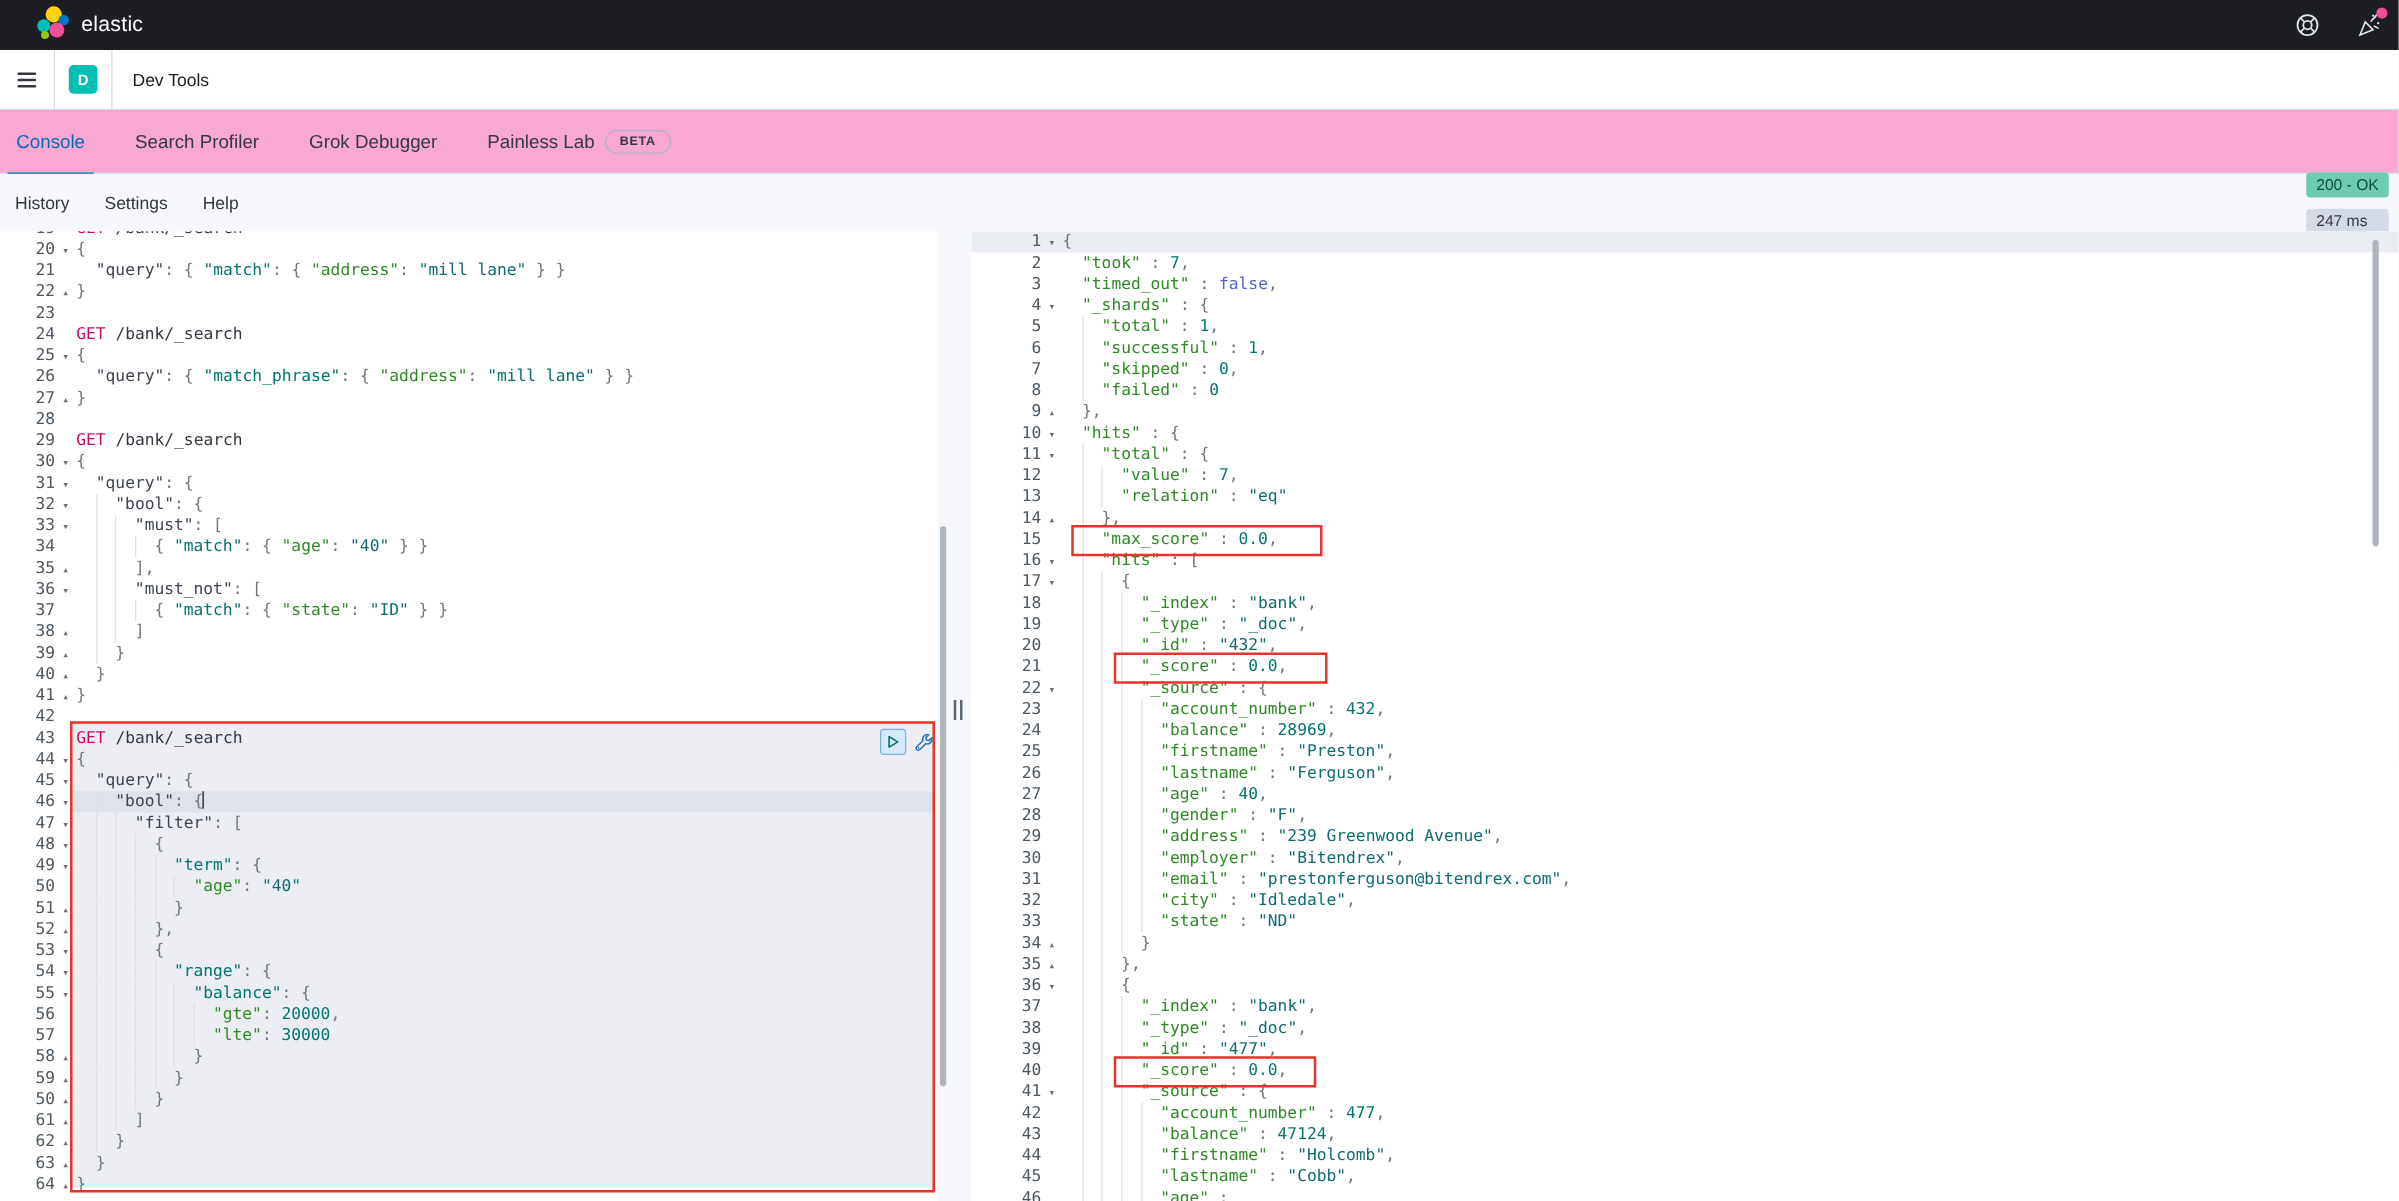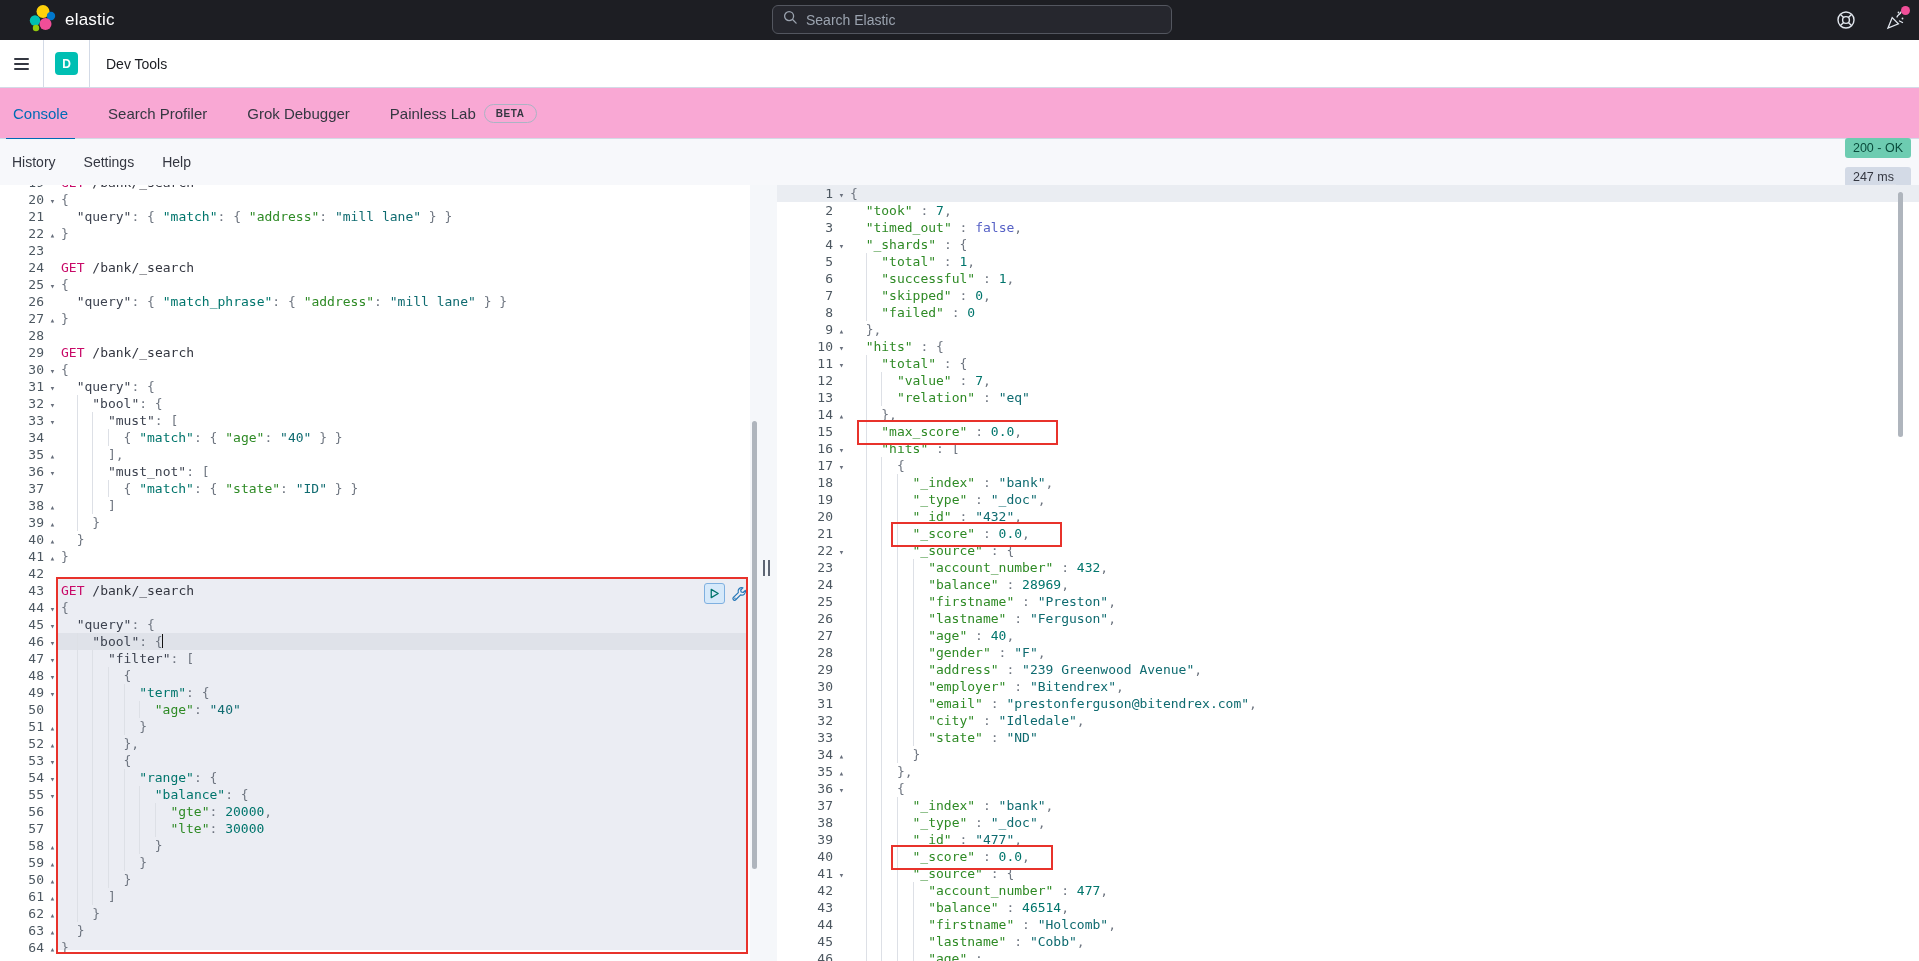--- a/index.html
+++ b/index.html
@@ -94,29 +94,20 @@
     <span>
       <svg width="28" height="28" viewBox="0 0 28 28">
         <circle cx="15" cy="7.5" r="6.5" fill="#FED10A"></circle>
         <circle cx="7" cy="16.5" r="5.2" fill="#00BFB3"></circle>
         <circle cx="23" cy="12" r="4.2" fill="#0077CC"></circle>
         <circle cx="17.5" cy="20" r="6" fill="#F04E98"></circle>
         <circle cx="8" cy="24" r="3.2" fill="#93C90E"></circle>
       </svg>
     </span>
     <span class="brand-name">elastic</span>
-  </div>
-  <div class="searchbox">
-    <span>
-      <svg width="15" height="15" viewBox="0 0 16 16">
-          <circle cx="6.5" cy="6.5" r="4.8" fill="none" stroke="#9BA3AF" stroke-width="1.4"></circle>
-          <line x1="10.2" y1="10.2" x2="14" y2="14" stroke="#9BA3AF" stroke-width="1.4" stroke-linecap="round"></line>
-        </svg>
-    </span>
-    <input placeholder="Search Elastic" style="">
   </div>
   <div class="top-icons">
     <span class="top-icon">
       <svg width="22" height="22" viewBox="0 0 22 22" fill="none" stroke="#E2E7EE" stroke-width="1.4">
         <circle cx="11" cy="11" r="8"></circle>
           <circle cx="11" cy="11" r="3.4"></circle>
         <line x1="5.5" y1="5.5" x2="8.6" y2="8.6"></line>
           <line x1="16.5" y1="5.5" x2="13.4" y2="8.6"></line>
         <line x1="5.5" y1="16.5" x2="8.6" y2="13.4"></line>
           <line x1="16.5" y1="16.5" x2="13.4" y2="13.4"></line>
@@ -276,21 +267,21 @@
     <div class="line"><span class="ln">33</span><span class="fold"> </span><span class="ind"></span><span class="ind g"></span><span class="ind g"></span><span class="ind g"></span><span class="ind g"></span><span class="t-k">"state"</span><span class="t-p"> : </span><span class="t-s">"ND"</span></div>
     <div class="line"><span class="ln">34</span><span class="fold">▴</span><span class="ind"></span><span class="ind g"></span><span class="ind g"></span><span class="ind g"></span><span class="t-p">}</span></div>
     <div class="line"><span class="ln">35</span><span class="fold">▴</span><span class="ind"></span><span class="ind g"></span><span class="ind g"></span><span class="t-p">},</span></div>
     <div class="line"><span class="ln">36</span><span class="fold">▾</span><span class="ind"></span><span class="ind g"></span><span class="ind g"></span><span class="t-p">{</span></div>
     <div class="line"><span class="ln">37</span><span class="fold"> </span><span class="ind"></span><span class="ind g"></span><span class="ind g"></span><span class="ind g"></span><span class="t-k">"_index"</span><span class="t-p"> : </span><span class="t-s">"bank"</span><span class="t-p">,</span></div>
     <div class="line"><span class="ln">38</span><span class="fold"> </span><span class="ind"></span><span class="ind g"></span><span class="ind g"></span><span class="ind g"></span><span class="t-k">"_type"</span><span class="t-p"> : </span><span class="t-s">"_doc"</span><span class="t-p">,</span></div>
     <div class="line"><span class="ln">39</span><span class="fold"> </span><span class="ind"></span><span class="ind g"></span><span class="ind g"></span><span class="ind g"></span><span class="t-k">"_id"</span><span class="t-p"> : </span><span class="t-s">"477"</span><span class="t-p">,</span></div>
     <div class="line"><span class="ln">40</span><span class="fold"> </span><span class="ind"></span><span class="ind g"></span><span class="ind g"></span><span class="ind g"></span><span class="t-k">"_score"</span><span class="t-p"> : </span><span class="t-n">0.0</span><span class="t-p">,</span></div>
     <div class="line"><span class="ln">41</span><span class="fold">▾</span><span class="ind"></span><span class="ind g"></span><span class="ind g"></span><span class="ind g"></span><span class="t-k">"_source"</span><span class="t-p"> : {</span></div>
     <div class="line"><span class="ln">42</span><span class="fold"> </span><span class="ind"></span><span class="ind g"></span><span class="ind g"></span><span class="ind g"></span><span class="ind g"></span><span class="t-k">"account_number"</span><span class="t-p"> : </span><span class="t-n">477</span><span class="t-p">,</span></div>
-    <div class="line"><span class="ln">43</span><span class="fold"> </span><span class="ind"></span><span class="ind g"></span><span class="ind g"></span><span class="ind g"></span><span class="ind g"></span><span class="t-k">"balance"</span><span class="t-p"> : </span><span class="t-n">46514</span><span class="t-p">,</span></div>
+    <div class="line"><span class="ln">43</span><span class="fold"> </span><span class="ind"></span><span class="ind g"></span><span class="ind g"></span><span class="ind g"></span><span class="ind g"></span><span class="t-k">"balance"</span><span class="t-p"> : </span><span class="t-n">47124</span><span class="t-p">,</span></div>
     <div class="line"><span class="ln">44</span><span class="fold"> </span><span class="ind"></span><span class="ind g"></span><span class="ind g"></span><span class="ind g"></span><span class="ind g"></span><span class="t-k">"firstname"</span><span class="t-p"> : </span><span class="t-s">"Holcomb"</span><span class="t-p">,</span></div>
     <div class="line"><span class="ln">45</span><span class="fold"> </span><span class="ind"></span><span class="ind g"></span><span class="ind g"></span><span class="ind g"></span><span class="ind g"></span><span class="t-k">"lastname"</span><span class="t-p"> : </span><span class="t-s">"Cobb"</span><span class="t-p">,</span></div>
     <div class="line"><span class="ln">46</span><span class="fold"> </span><span class="ind"></span><span class="ind g"></span><span class="ind g"></span><span class="ind g"></span><span class="ind g"></span><span class="t-k">"age"</span><span class="t-p"> : </span></div>
     <div class="overlay red-box" style="left: 80px; top: 235px; width: 201px; height: 25px;"></div>
     <div class="overlay red-box" style="left: 114px; top: 337px; width: 171px; height: 25px;"></div>
     <div class="overlay red-box" style="left: 114px; top: 660px; width: 162px; height: 25px;"></div>
   </div>
 
 <div class="scroll-thumb" style="left:752px; top:421px; height:448px;"></div>
 <div class="scroll-thumb" style="left:1898px; top:192px; height:245px;"></div>

